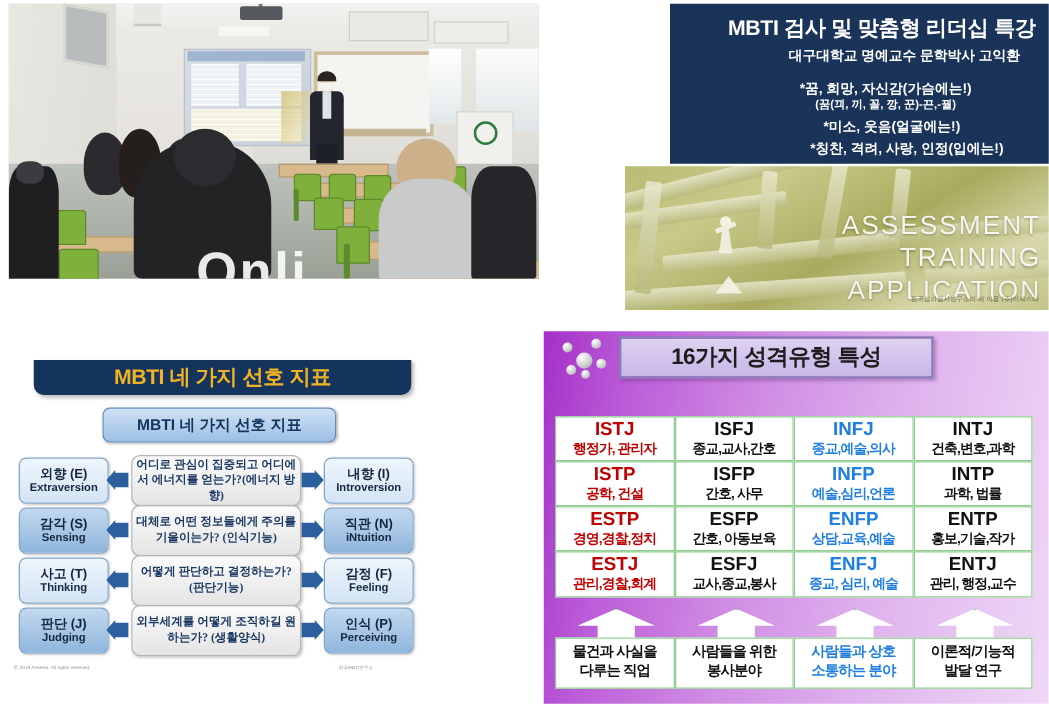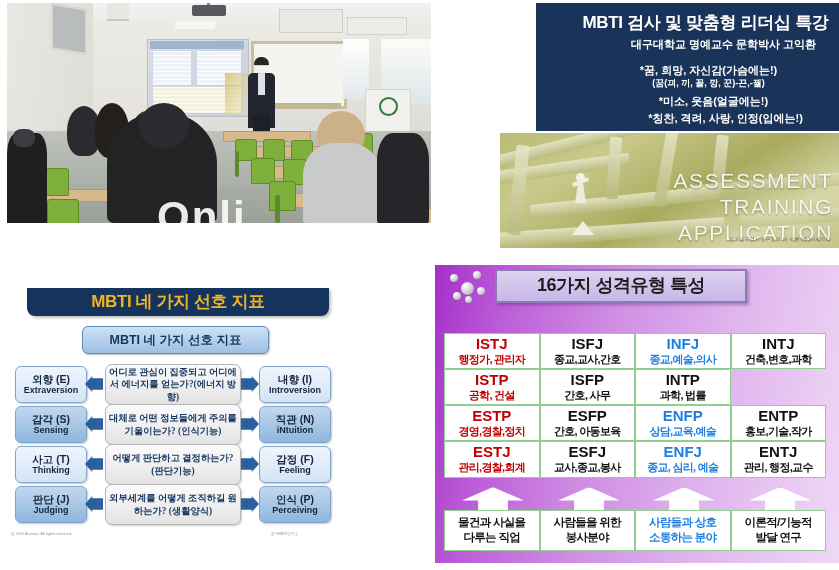--- a/index.html
+++ b/index.html
@@ -369,20 +369,24 @@
 
     <div class="trow">
       <div class="cell c-red">
         <div class="code">ISTP</div>
         <div class="job">공학, 건설</div>
       </div>
       <div class="cell c-blk">
         <div class="code">ISFP</div>
         <div class="job">간호, 사무</div>
       </div>
+      <div class="cell c-blu">
+        <div class="code">INFP</div>
+        <div class="job">예술,심리,언론</div>
+      </div>
       <div class="cell c-blk">
         <div class="code">INTP</div>
         <div class="job">과학, 법률</div>
       </div>
     </div>
 
     <div class="trow">
       <div class="cell c-red">
         <div class="code">ESTP</div>
         <div class="job">경영,경찰,정치</div>

